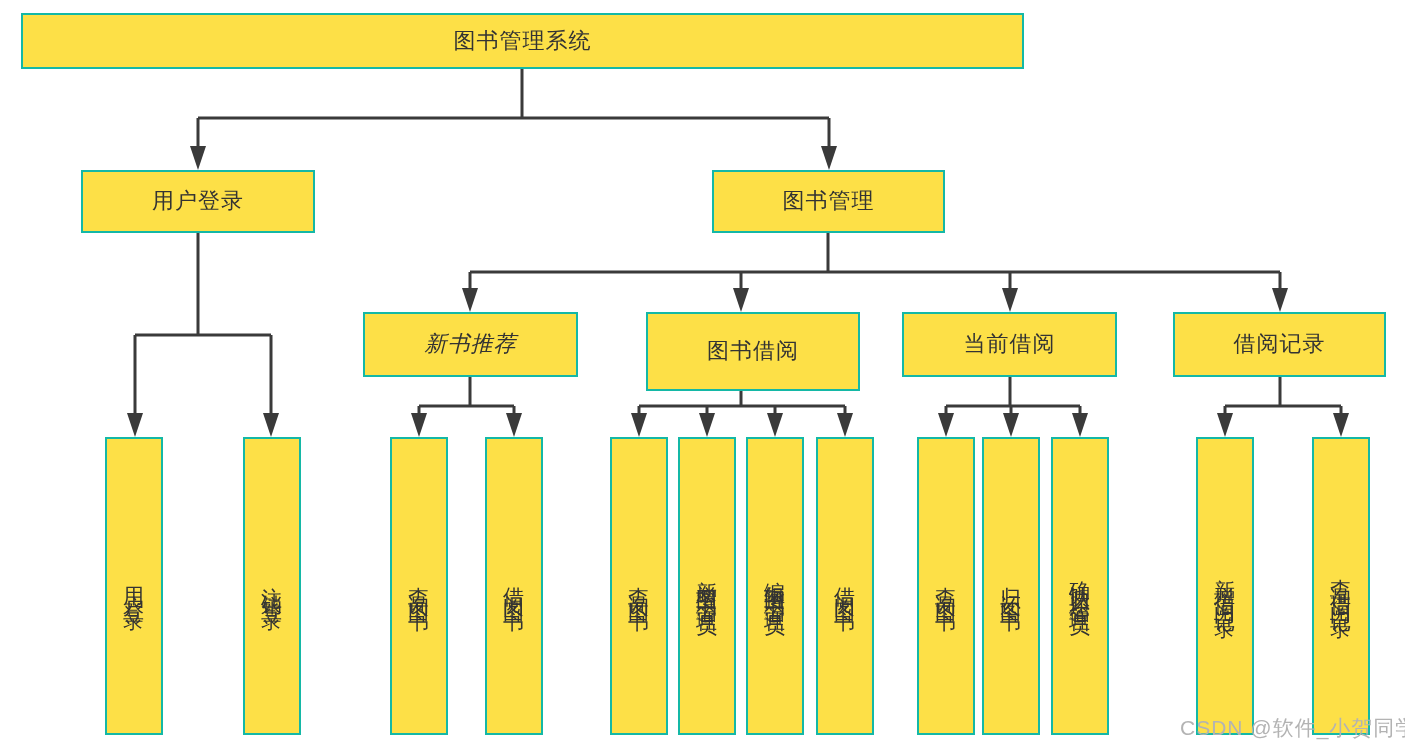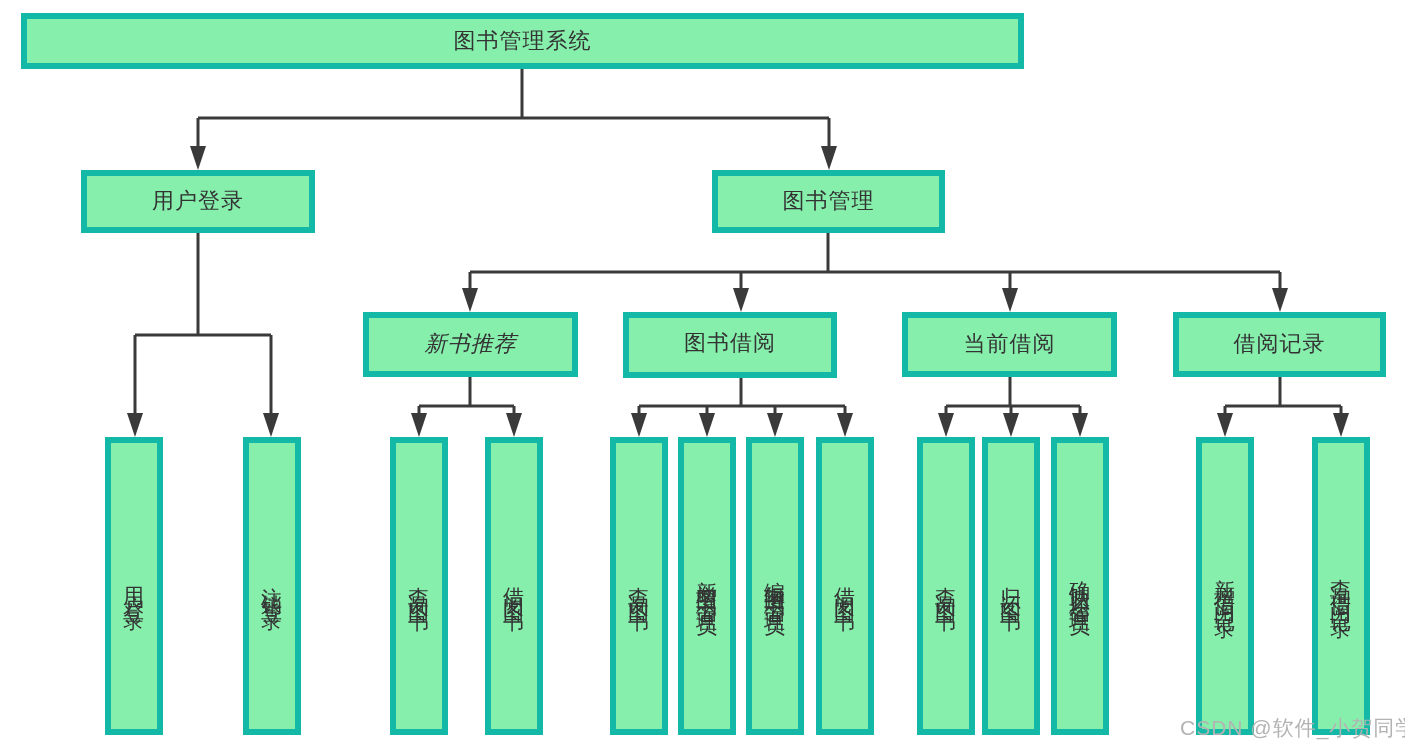--- a/index.html
+++ b/index.html
@@ -11,22 +11,22 @@
     font-family: "Liberation Sans", "DejaVu Sans", sans-serif;
     overflow: hidden;
   }
   #wires {
     position: absolute;
     left: 0; top: 0;
   }
   .node {
     position: absolute;
     box-sizing: border-box;
-    border: 6px solid #14b8a6;
-    background: #86efac;
+    border: 2px solid #14b8a6;
+    background: #fde047;
     color: #333333;
     display: flex;
     align-items: center;
     justify-content: center;
     font-size: 22px;
     line-height: 1.2;
     text-align: right;
     letter-spacing: 1px;
   }
   .node.v {
@@ -91,21 +91,21 @@
       <polygon points="1333,413 1349,413 1341,437"></polygon>
     </g>
   </svg>
 
   <div class="node" style="left:21px; top:13px; width:1003px; height:56px;">图书管理系统</div>
 
   <div class="node" style="left:81px; top:170px; width:234px; height:63px;">用户登录</div>
   <div class="node" style="left:712px; top:170px; width:233px; height:63px;">图书管理</div>
 
   <div class="node" style="left:363px; top:312px; width:215px; height:65px;font-style:italic;">新书推荐</div>
-  <div class="node" style="left:623px; top:312px; width:214px; height:66px;font-family:Liberation Mono, monospace;">图书借阅</div>
+  <div class="node" style="left:646px; top:312px; width:214px; height:79px;">图书借阅</div>
   <div class="node" style="left:902px; top:312px; width:215px; height:65px;">当前借阅</div>
   <div class="node" style="left:1173px; top:312px; width:213px; height:65px;">借阅记录</div>
 
   <div class="node v" style="left:105px; top:437px; width:58px; height:298px;">用户登录</div>
   <div class="node v" style="left:243px; top:437px; width:58px; height:298px;">注销登录</div>
 
   <div class="node v" style="left:390px; top:437px; width:58px; height:298px;">查询图书</div>
   <div class="node v" style="left:485px; top:437px; width:58px; height:298px;">借阅图书</div>
 
   <div class="node v" style="left:610px; top:437px; width:58px; height:298px;">查询图书</div>

